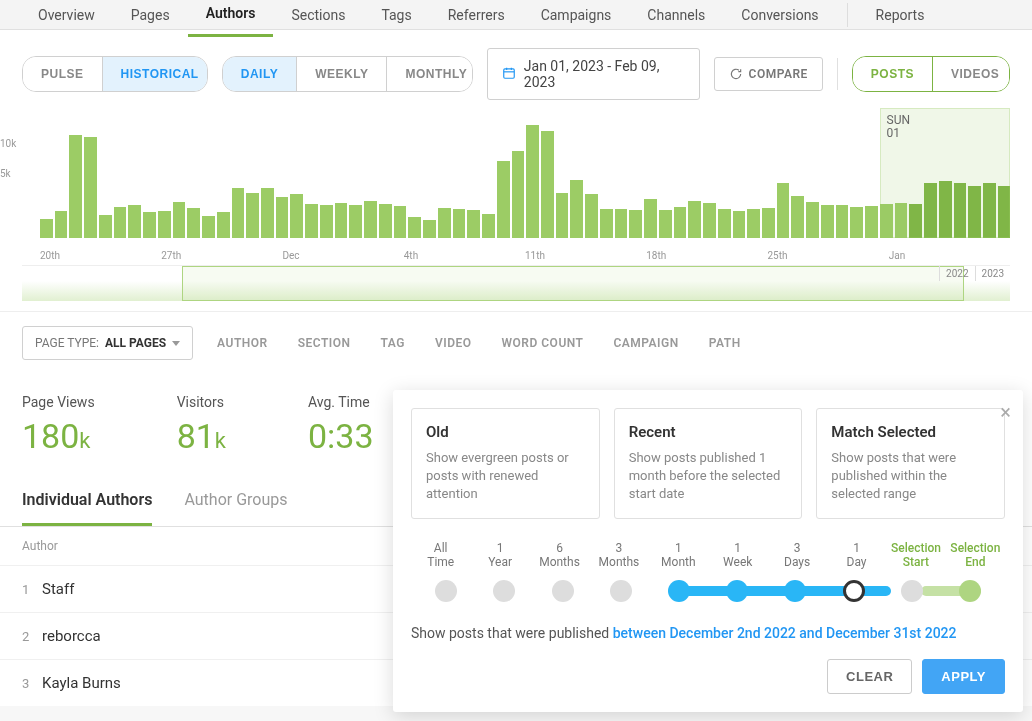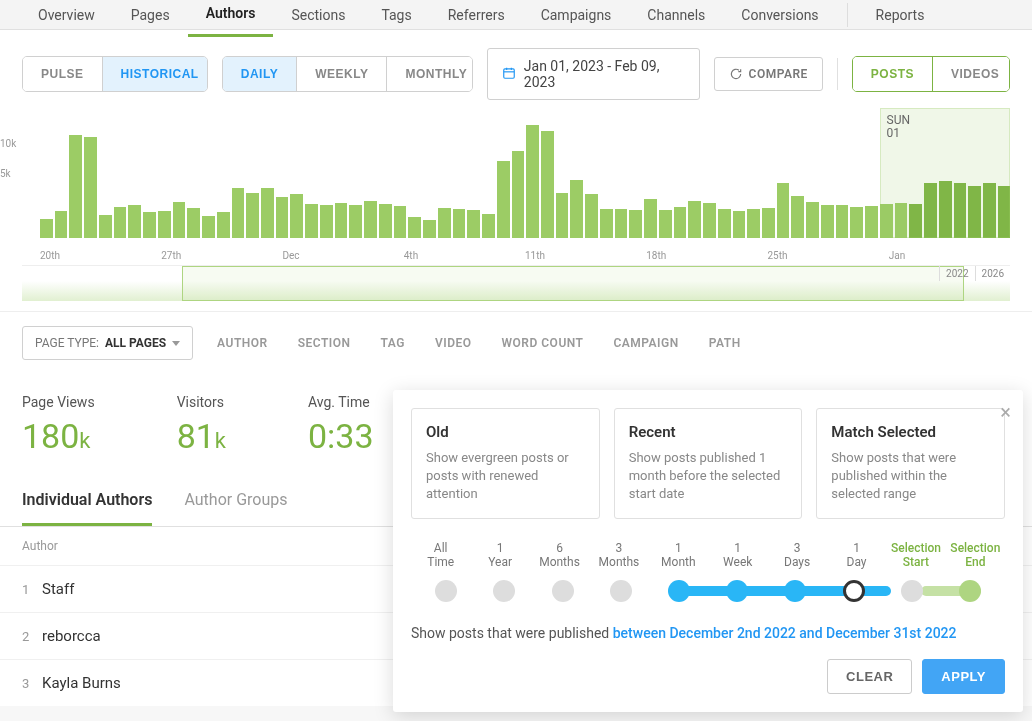--- a/index.html
+++ b/index.html
@@ -2,21 +2,21 @@
 <html><head>
 <meta charset="utf-8">
 <style>
 *{box-sizing:border-box;margin:0;padding:0}
 body{font-family:-apple-system,BlinkMacSystemFont,"Segoe UI",Roboto,sans-serif;font-size:13px;color:#333;background:#f7f7f7;width:1032px;height:721px;overflow:hidden}
 .topnav{display:flex;align-items:center;background:#f4f4f4;border-bottom:1px solid #e0e0e0;height:30px;padding:0 20px}
 .topnav a{color:#555;text-decoration:none;padding:0 18px;height:45px;display:flex;align-items:center;font-size:14px;cursor:pointer}
 .topnav a.active{color:#222;font-weight:600;border-bottom:3px solid #7cb342}
 .topnav .divider{width:1px;height:24px;background:#ddd;margin:0 10px}
 .controls{display:flex;align-items:center;padding:18px 22px;background:#fff;gap:14px}
-.seggroup{display:flex;border:1px solid #d0d0d0;border-radius:5px;overflow:hidden}
+.seggroup{display:flex;border:1px solid #d0d0d0;border-radius:14px;overflow:hidden}
 .seggroup button{background:#fff;border:none;border-right:1px solid #d0d0d0;padding:10px 18px;font-size:12px;font-weight:600;letter-spacing:.5px;color:#888;cursor:pointer}
 .seggroup button:last-child{border-right:none}
 .seggroup button.active{background:#e3f2fd;color:#2196f3}
 .seggroup button.green{color:#7cb342;border-color:#7cb342}
 .seggroup.greenborder{border-color:#7cb342}
 .daterange{display:flex;align-items:center;border:1px solid #d0d0d0;border-radius:3px;padding:9px 14px;font-size:14px;background:#fff;color:#444}
 .daterange .cal{color:#2196f3;margin-right:8px}
 .compare{display:flex;align-items:center;border:1px solid #d0d0d0;border-radius:3px;padding:9px 14px;font-size:12px;font-weight:600;letter-spacing:.5px;color:#777;background:#fff;cursor:pointer}
 .compare svg{margin-right:6px}
 .vdiv{width:1px;height:32px;background:#e0e0e0}
@@ -213,21 +213,21 @@
       <span>11th</span>
       <span>18th</span>
       <span>25th</span>
       <span>Jan</span>
     </div>
   <div class="minimap">
     <div class="miniarea"></div>
     <div class="miniselect"></div>
     <div class="miniyears" id="miniyears">
         <span>2022</span>
-        <span>2026</span>
+        <span>2023</span>
       </div>
   </div>
 </div>
 
 <div class="filterbar">
   <div class="pagetype">
     <span>PAGE TYPE:</span>
     <b>ALL PAGES</b>
     <span class="caret"></span>
   </div>

